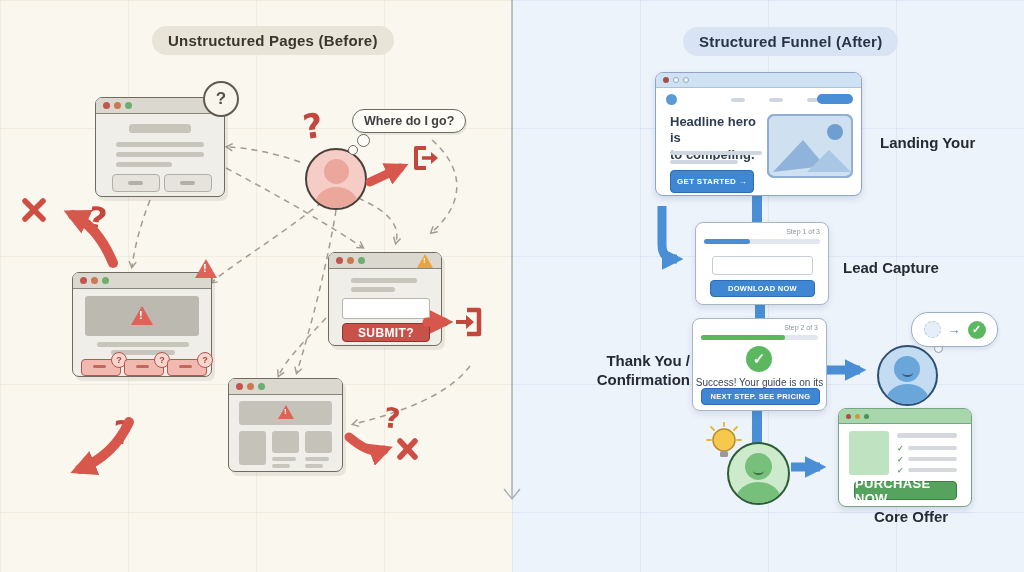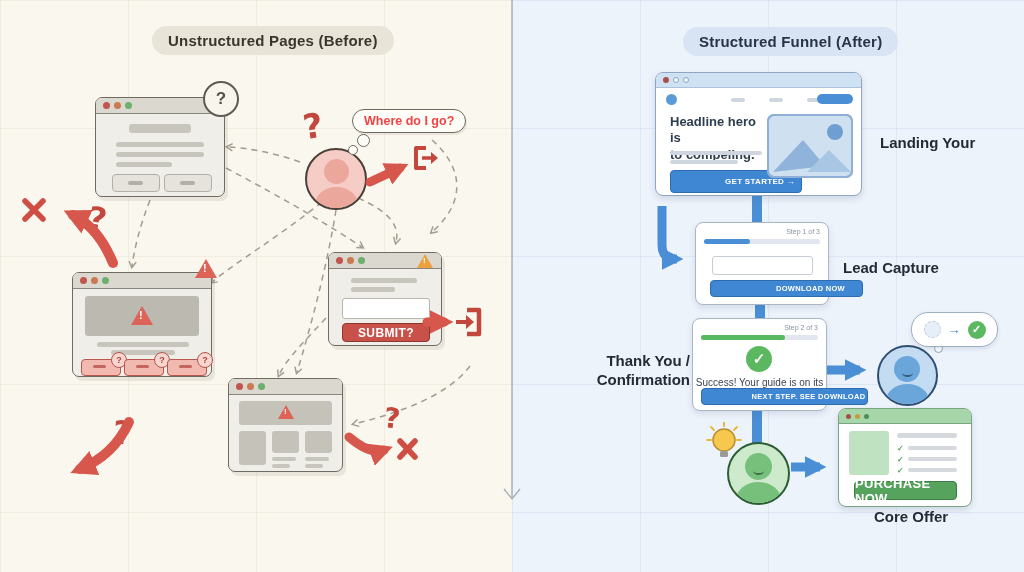--- a/index.html
+++ b/index.html
@@ -49,21 +49,21 @@
   .mini-q{position:absolute;right:-7px;top:-8px;width:14px;height:14px;border-radius:50%;
     background:#f6d6cf;border:1.5px solid #b5534b;font-size:9px;font-weight:700;
     color:#a8453d;display:flex;align-items:center;justify-content:center;}
   .redbtn{position:absolute;background:#c8514a;border:1.5px solid #8e352f;border-radius:4px;
     color:#fff;font-weight:700;font-size:12px;display:flex;align-items:center;
     justify-content:center;letter-spacing:.4px;}
   .input{position:absolute;background:#fff;border:1.5px solid #b8b5ad;border-radius:3px;}
   .red-q{position:absolute;color:#c4473e;font-weight:700;
     font-family:"DejaVu Sans",sans-serif;}
   .speech{position:absolute;background:#fffdf8;border:1.5px solid #6e6a61;
-    border-radius:14px;padding:4px 11px;font-size:12.5px;font-weight:600;color:#ef4444;
+    border-radius:14px;padding:4px 11px;font-size:12.5px;font-weight:600;color:#404040;
     box-shadow:1px 2px 0 rgba(90,80,60,.10);white-space:nowrap;}
   .bub{position:absolute;border-radius:50%;background:#fffdf8;border:1.5px solid #6e6a61;}
   .avatar{position:absolute;border-radius:50%;overflow:hidden;}
   .avatar .head{position:absolute;border-radius:50%;}
   .avatar .body{position:absolute;border-radius:50%;}
   .avatar .smile{position:absolute;width:11px;height:6px;
     border-bottom:2px solid rgba(30,50,70,.65);border-radius:50%;}
   .av-pink{background:#f6cdc6;border:2px solid #4a3f39;}
   .av-pink .head,.av-pink .body{background:#eca79c;}
   .av-blue{background:#c4dcf2;border:2px solid #2e4f72;}
@@ -78,21 +78,21 @@
   .bdot{width:6px;height:6px;border-radius:50%;}
   .bdot.o{background:#f4f8fc;border:1.5px solid #8fa6c2;width:4px;height:4px;}
   .card{position:absolute;background:#fff;border:1.5px solid #a9b6c6;border-radius:8px;
     box-shadow:0 3px 6px rgba(60,90,130,.15);}
   .step{position:absolute;right:8px;top:5px;font-size:7px;color:#8b93a2;}
   .track{position:absolute;left:8px;top:16px;right:8px;height:5px;background:#e2e7ef;
     border-radius:3px;}
   .fill{height:5px;border-radius:3px;}
   .bluebtn{position:absolute;background:#3f87d2;border:1.5px solid #2e6cb0;border-radius:4px;
     color:#fff;font-weight:700;font-size:7.5px;display:flex;align-items:center;
-    justify-content:center;letter-spacing:.3px;padding-left:48px;}
+    justify-content:center;letter-spacing:.3px;}
   .greenbtn{position:absolute;background:#55a35c;border:1.5px solid #3c7f44;border-radius:4px;
     color:#fff;font-weight:700;font-size:13px;display:flex;align-items:center;
     justify-content:center;letter-spacing:.3px;}
   .rlabel{position:absolute;font-size:15px;font-weight:600;color:#252b35;}
   .gline{position:absolute;background:#cfd6e0;border-radius:3px;}
   .check-circ{position:absolute;border-radius:50%;background:#5cb860;color:#fff;
     display:flex;align-items:center;justify-content:center;font-weight:700;}
   .tpill{position:absolute;background:#fff;border:1.5px solid #9fb0c4;border-radius:17px;
     display:flex;align-items:center;justify-content:center;gap:7px;
     box-shadow:0 2px 4px rgba(60,90,130,.15);}
@@ -302,21 +302,21 @@
   </div>
   <div class="rlabel" style="left:843px;top:259px;">Lead Capture</div>
 
   <div class="card" style="left:692px;top:318px;width:133px;height:91px;">
     <div class="step">Step 2 of 3</div>
     <div class="track">
       <div class="fill" style="width:72%;background:#57b860;"></div>
     </div>
     <div class="check-circ" style="left:53px;top:27px;width:26px;height:26px;font-size:15px;">✓</div>
     <div style="position:absolute;left:0;right:0;top:58px;text-align:center;font-size:10px;font-weight:400;color:#3c4453;">Success! Your guide is on its way.</div>
-    <div class="bluebtn" style="left:8px;top:69px;width:117px;height:15px;">NEXT STEP. SEE DOWNLOAD</div>
+    <div class="bluebtn" style="left:8px;top:69px;width:117px;height:15px;">NEXT STEP. SEE PRICING</div>
   </div>
   <div class="rlabel" style="left:590px;top:352px;width:100px;text-align:right;line-height:1.25;">
     <span>Thank You /</span><br>
     <span>Confirmation</span>
   </div>
 
   <div class="avatar av-blue" style="left:877px;top:345px;width:57px;height:57px;">
     <div class="head" style="left:15px;top:9px;width:26px;height:26px;"></div>
     <div class="smile" style="left:23px;top:22px;"></div>
     <div class="body" style="left:7px;top:37px;width:43px;height:34px;"></div>

